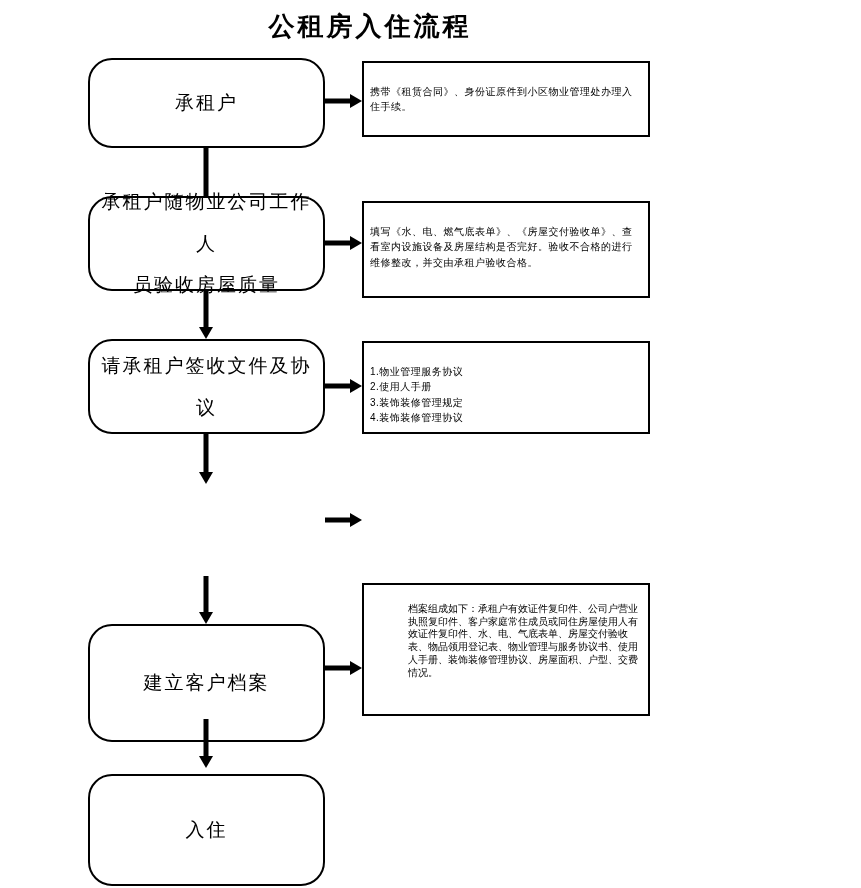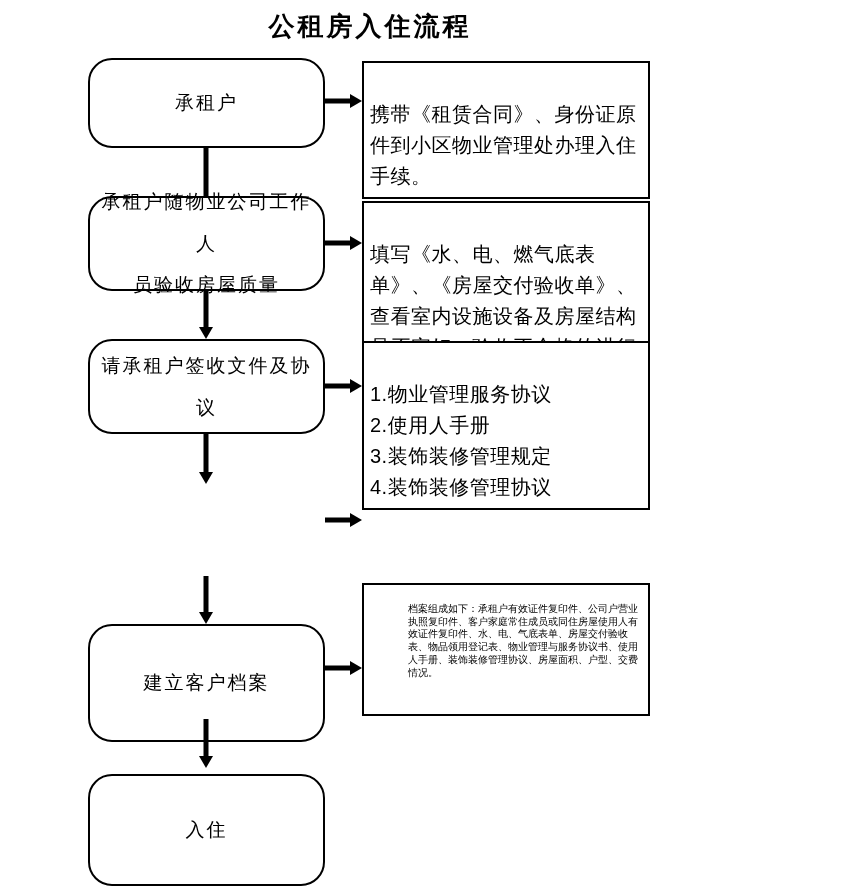--- a/index.html
+++ b/index.html
@@ -18,21 +18,21 @@
     position:absolute; left:88px; width:237px;
     border:2px solid #000; border-radius:24px; background:#fff;
     display:flex; align-items:center; justify-content:center;
     text-align:center; font-size:19px; letter-spacing:2px;
     line-height:2.2; white-space:pre-line; padding:0 6px;
   }
   
   .note {
     position:absolute; left:362px; width:288px;
     border:2px solid #000; background:#fff;
-    font-size:20px; line-height:1.55; padding:5px 6px;
+    font-size:10px; line-height:1.55; padding:5px 6px;
     white-space:pre-line; letter-spacing:0.5px;
   }
   .note.small { font-size:10px; line-height:1.28; letter-spacing:0;padding-left:44px; }
   
   .vconn { position:absolute; left:198px; width:16px; }
   .vconn::before {
     content:""; position:absolute; left:50%; transform:translateX(-50%);
     top:0; bottom:0; width:5px; background:#000;
   }
   .vconn.arrow::before { bottom:10px; }

